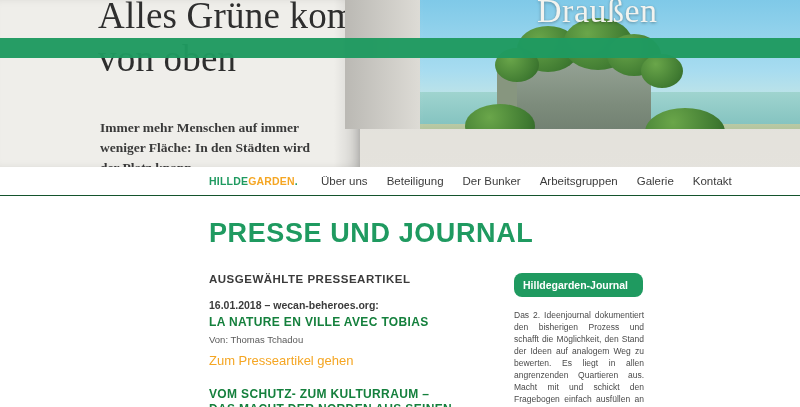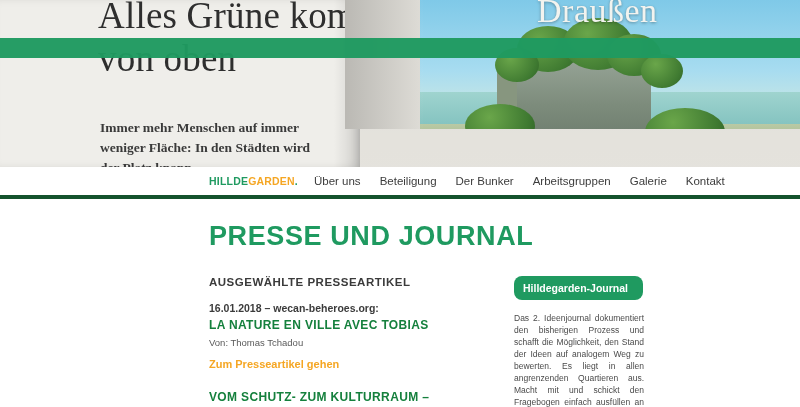--- a/index.html
+++ b/index.html
@@ -143,39 +143,39 @@
     background: #1f9a60;
     opacity: 0.97;
   }
 
   
   .nav {
     position: relative;
     width: 800px;
     height: 28px;
     background: #ffffff;
-    border-bottom: 4px solid #14532d;
+    border-bottom: 1px solid #14532d;
     display: flex;
     align-items: center;
   }
   .brand {
     margin-left: 209px;
     font-size: 10.5px;
     font-weight: bold;
     letter-spacing: 0.2px;
     white-space: nowrap;
   }
   .brand .b-hill { color: #1f9a60; }
   .brand .b-garden { color: #f5a623; }
   .brand .b-dot { color: #1f9a60; }
   .nav-items {
     display: flex;
     align-items: center;
     gap: 19px;
-    margin-left: 16px;
+    margin-left: 23px;
     font-size: 11.5px;
     color: #3c3c3c;
   }
   .nav-items a {
     color: #3c3c3c;
     text-decoration: none;
     white-space: nowrap;
   }
 
   
@@ -227,22 +227,22 @@
     margin-bottom: 4px;
     display: block;
     text-decoration: none;
   }
   .article-author {
     font-size: 9.5px;
     color: #5a5a5a;
     margin-bottom: 6px;
   }
   .article-link {
-    font-size: 11px;
-    font-weight: bold;
+    font-size: 13px;
+    font-weight: normal;
     color: #f5a623;
     text-decoration: none;
     display: inline-block;
   }
 
   .side-head {
     background: #1f9a60;
     color: #ffffff;
     font-size: 10.5px;
     font-weight: bold;

